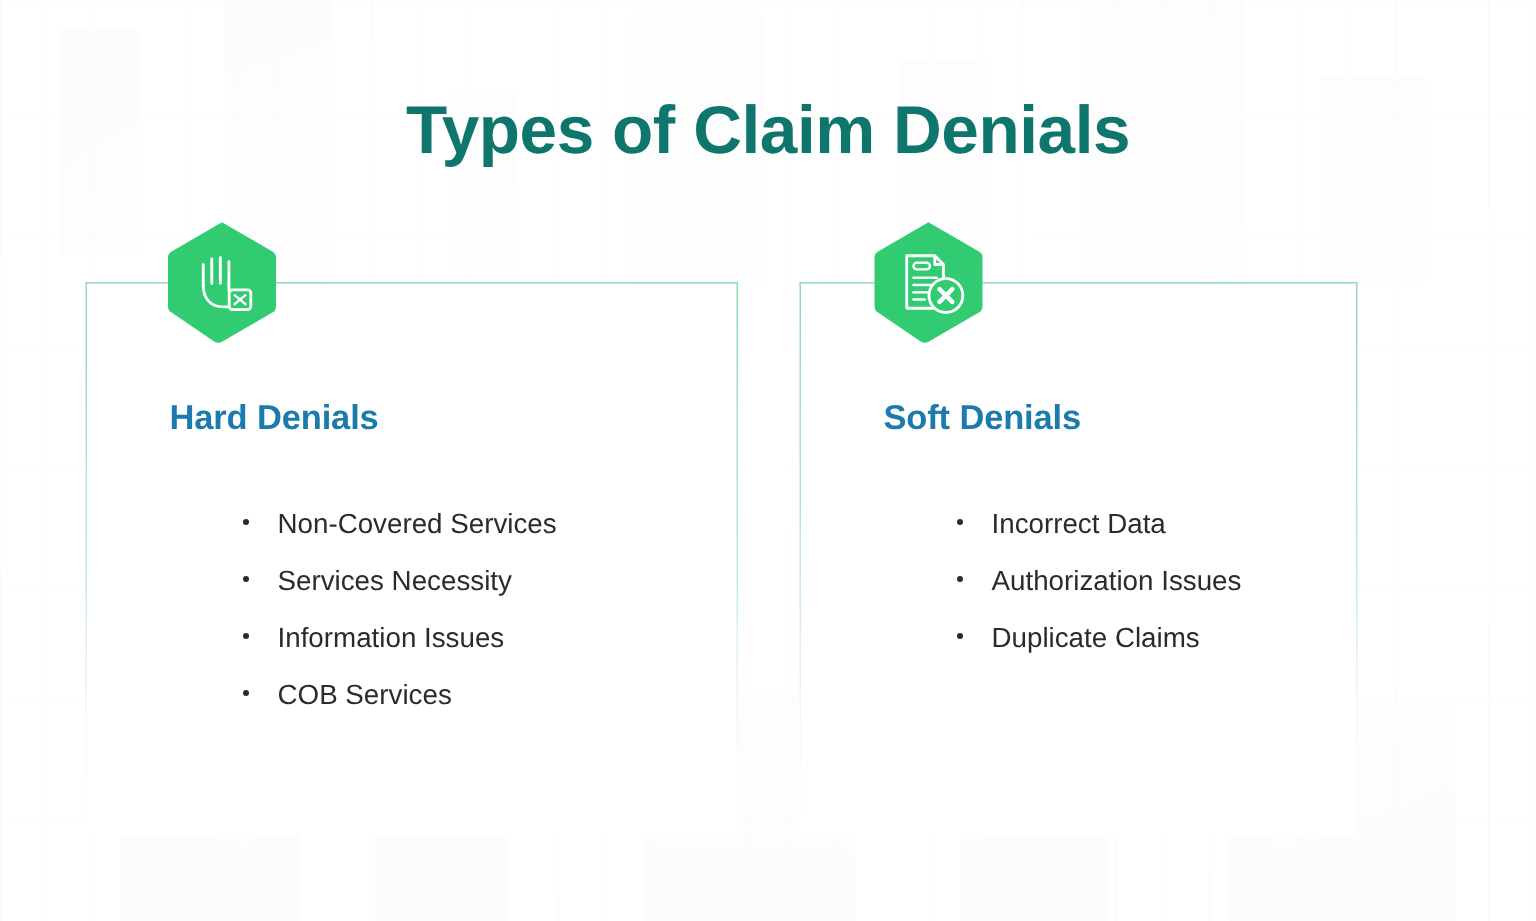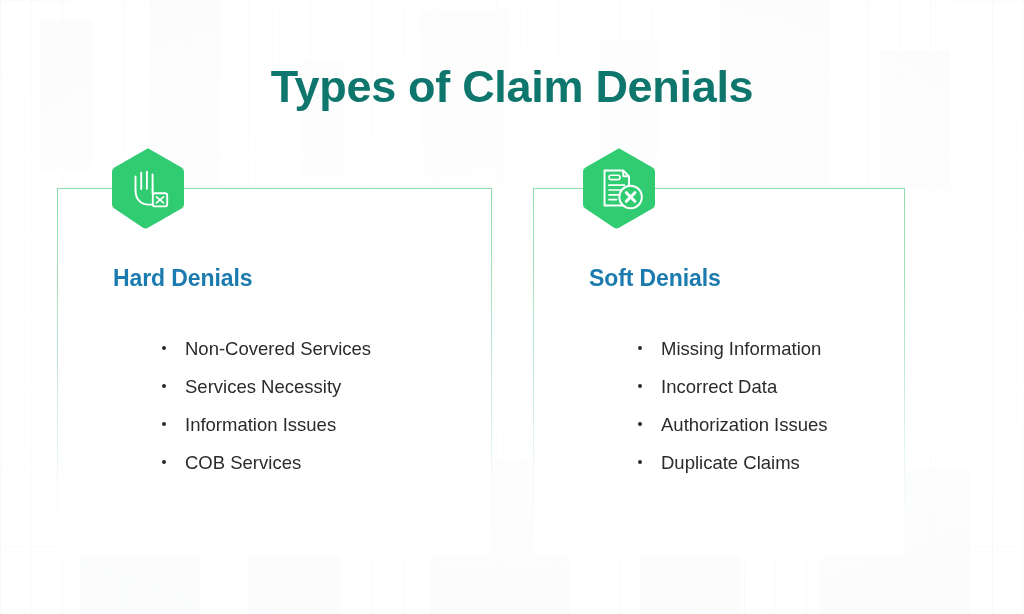--- a/index.html
+++ b/index.html
@@ -190,24 +190,20 @@
   <div class="card card-right">
     <span class="edge edge-top"></span>
     <span class="edge edge-left"></span>
     <span class="edge edge-right"></span>
 
     <div class="card-heading">Soft Denials</div>
 
     <ul class="bullet-list">
       <li>
         <span class="dot"></span>
-        <span>Missing Information</span>
-      </li>
-      <li>
-        <span class="dot"></span>
         <span>Incorrect Data</span>
       </li>
       <li>
         <span class="dot"></span>
         <span>Authorization Issues</span>
       </li>
       <li>
         <span class="dot"></span>
         <span>Duplicate Claims</span>
       </li>

